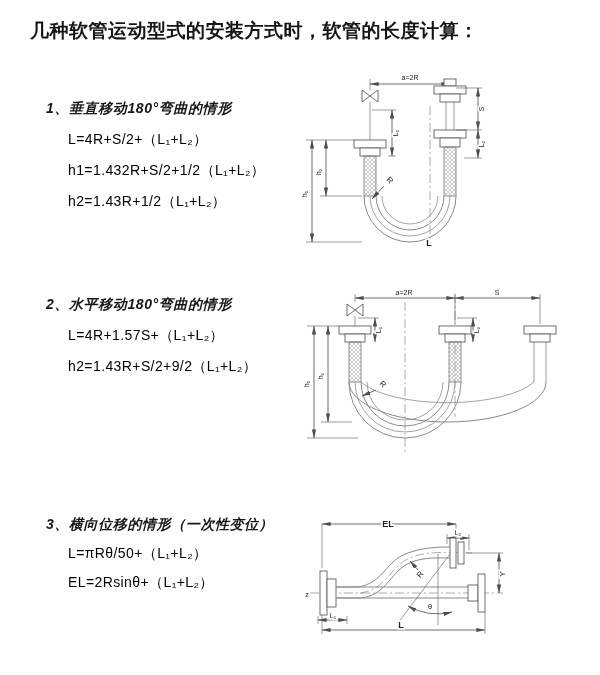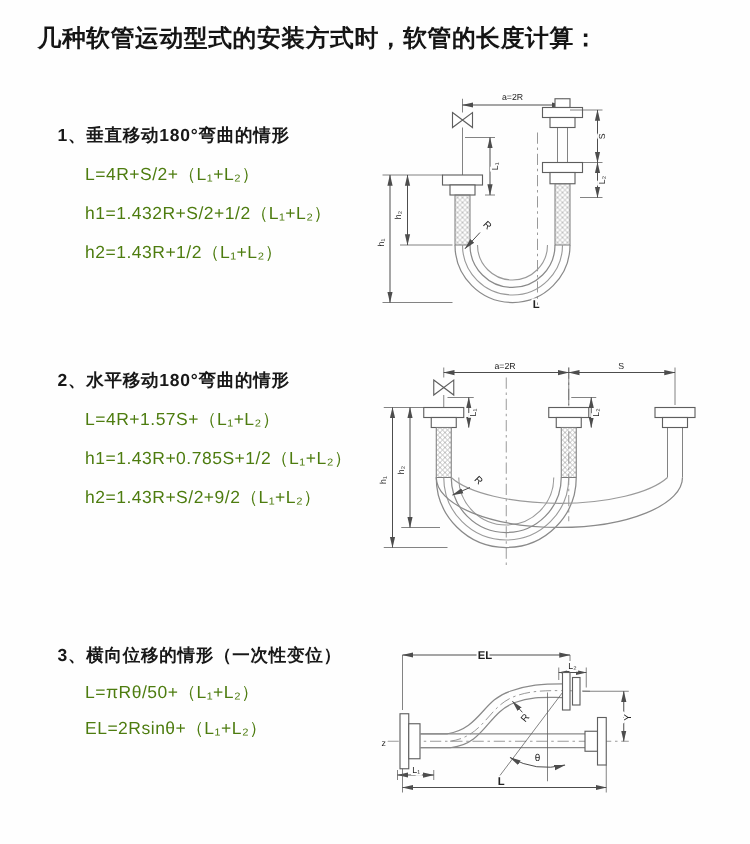--- a/index.html
+++ b/index.html
@@ -3,22 +3,22 @@
 <meta charset="utf-8">
 <style>
   html,body{margin:0;padding:0;}
   body{
     width:600px;height:675px;position:relative;background:#fefefe;
     font-family:"Liberation Sans","DejaVu Sans",sans-serif;color:#1a1a1a;overflow:hidden;
   }
   .abs{position:absolute;}
   .title{left:30px;top:18px;font-size:19px;font-weight:bold;letter-spacing:.5px;color:#151515;}
   .section{position:absolute;left:46px;}
-  .sec-heading{font-size:14px;font-weight:bold;letter-spacing:.6px;color:#181818;}
-  .formula{font-size:14px;margin:13px 0 0 22px;letter-spacing:.4px;color:#4d7c0f;white-space:nowrap;}
+  .sec-heading{font-size:14px;font-weight:bold;letter-spacing:.6px;color:#181818;font-style:italic;}
+  .formula{font-size:14px;margin:13px 0 0 22px;letter-spacing:.4px;color:#000000;white-space:nowrap;}
   .sec3 .formula{margin-top:11px;}
   svg text{font-family:"Liberation Sans","DejaVu Sans",sans-serif;fill:#222;}
   .dim{stroke:#4d4d4d;stroke-width:.8;fill:none;}
   .ext{stroke:#5a5a5a;stroke-width:.6;fill:none;}
   .hose{stroke:#8a8a8a;stroke-width:1;fill:none;}
   .hose2{stroke:#9a9a9a;stroke-width:.9;fill:none;}
   .fit{stroke:#5f5f5f;stroke-width:.9;fill:#ffffff;}
   .cl{stroke:#777;stroke-width:.6;fill:none;stroke-dasharray:9 3 2 3;}
   .lab{font-size:7px;}
   .lab8{font-size:8px;}
@@ -33,21 +33,20 @@
 <div class="section" style="top:100px;">
   <div class="sec-heading">1、垂直移动180°弯曲的情形</div>
   <div class="formula">L=4R+S/2+（L₁+L₂）</div>
   <div class="formula">h1=1.432R+S/2+1/2（L₁+L₂）</div>
   <div class="formula">h2=1.43R+1/2（L₁+L₂）</div>
 </div>
 
 <div class="section" style="top:296px;">
   <div class="sec-heading">2、水平移动180°弯曲的情形</div>
   <div class="formula">L=4R+1.57S+（L₁+L₂）</div>
-  <div class="formula">h1=1.43R+0.785S+1/2（L₁+L₂）</div>
   <div class="formula">h2=1.43R+S/2+9/2（L₁+L₂）</div>
 </div>
 
 <div class="section sec3" style="top:516px;">
   <div class="sec-heading">3、横向位移的情形（一次性变位）</div>
   <div class="formula">L=πRθ/50+（L₁+L₂）</div>
   <div class="formula">EL=2Rsinθ+（L₁+L₂）</div>
 </div>
 
 <div class="abs" style="left:298px;top:66px;">

